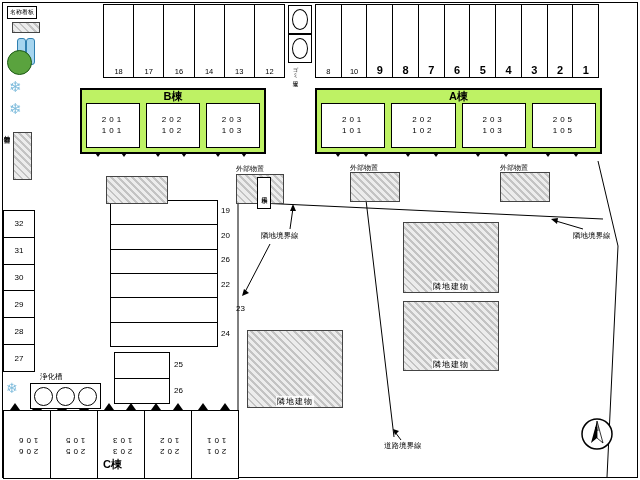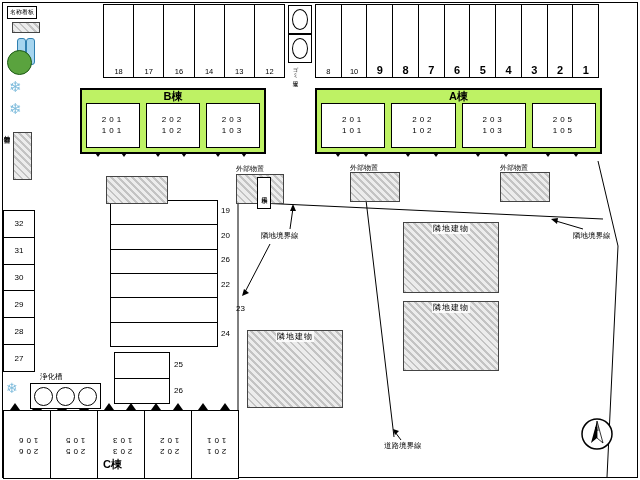--- a/index.html
+++ b/index.html
@@ -32,21 +32,21 @@
         justify-content:center;font-size:8px;letter-spacing:3px;line-height:1.3;background:#fff}
   .cstrip{position:absolute;display:flex;border:1px solid #000;background:#fff}
   .c-cell{flex:1;border-right:1px solid #000;display:flex;align-items:center;justify-content:center}
   .c-cell:last-child{border-right:none}
   .c-unit{transform:rotate(180deg);font-size:8px;letter-spacing:3px;line-height:1.35;text-align:center}
   .c-title{position:absolute;font-weight:bold;font-size:11px;background:#fff;padding:0 3px}
 
   
   .hatch{position:absolute;border:1px solid #444;
          background:repeating-linear-gradient(45deg,#c3c3c3 0 2px,#ececec 2px 5px)}
-  .hatch.center{display:flex;align-items:flex-start;justify-content:center}
+  .hatch.center{display:flex;align-items:flex-end;justify-content:center}
   .hatch .hlabel{font-size:8px;letter-spacing:1px;background:rgba(255,255,255,.85);padding:0 1px;white-space:nowrap}
 
   .lab{position:absolute;font-size:7.5px;white-space:nowrap}
   .lab7{font-size:7px}
   .vtext{writing-mode:vertical-rl;text-orientation:upright;letter-spacing:0.5px}
   .board{position:absolute;border:1px solid #000;background:#fff;display:flex;
          align-items:center;justify-content:center;font-size:6px}
   .signbox{position:absolute;border:1px solid #000;background:#fff;font-size:6px;
            padding:1px 2px;white-space:nowrap}
   .snow{position:absolute;color:#7fbcdc;font-size:15px;line-height:1}

